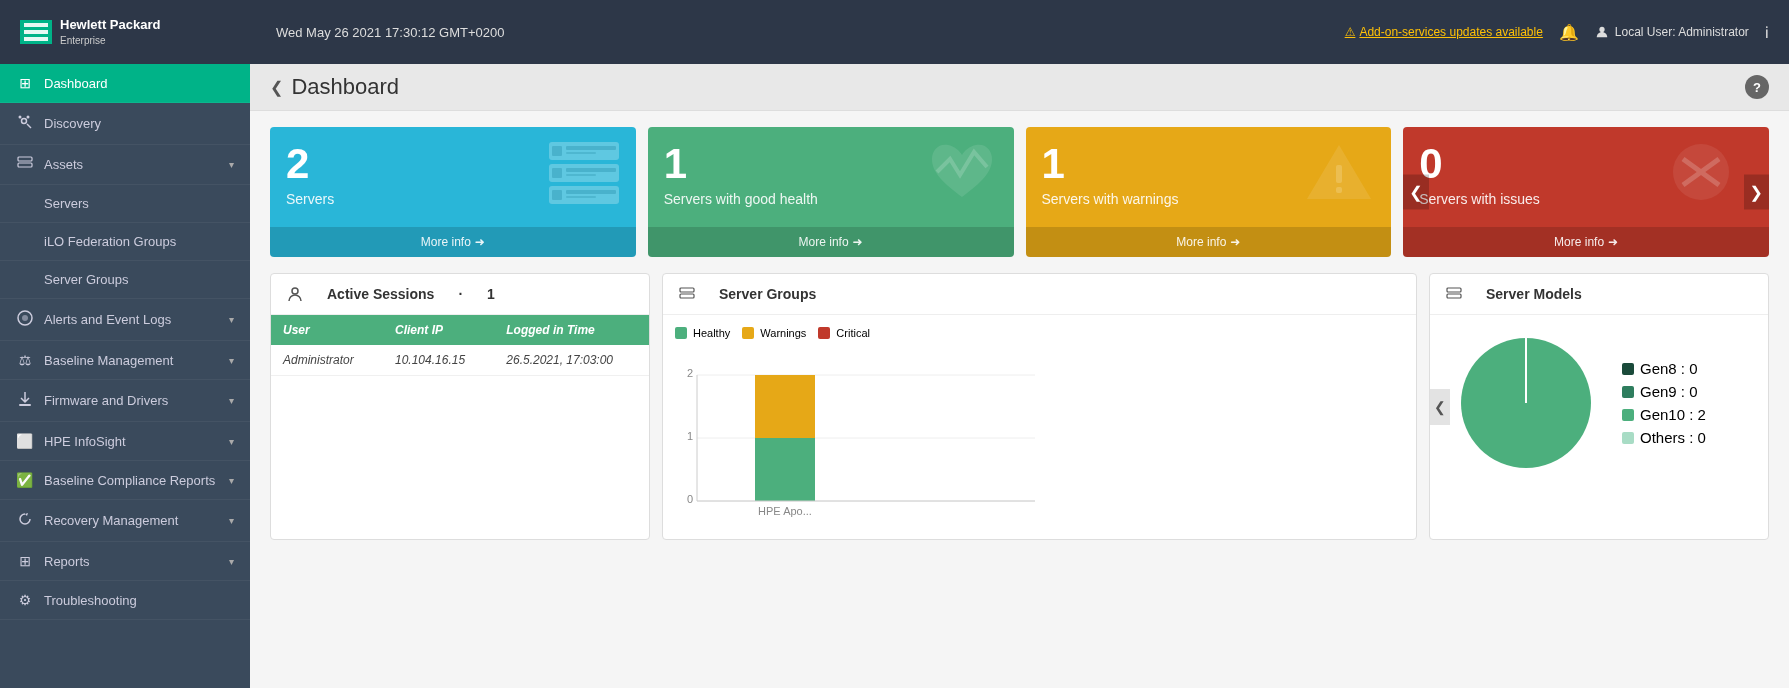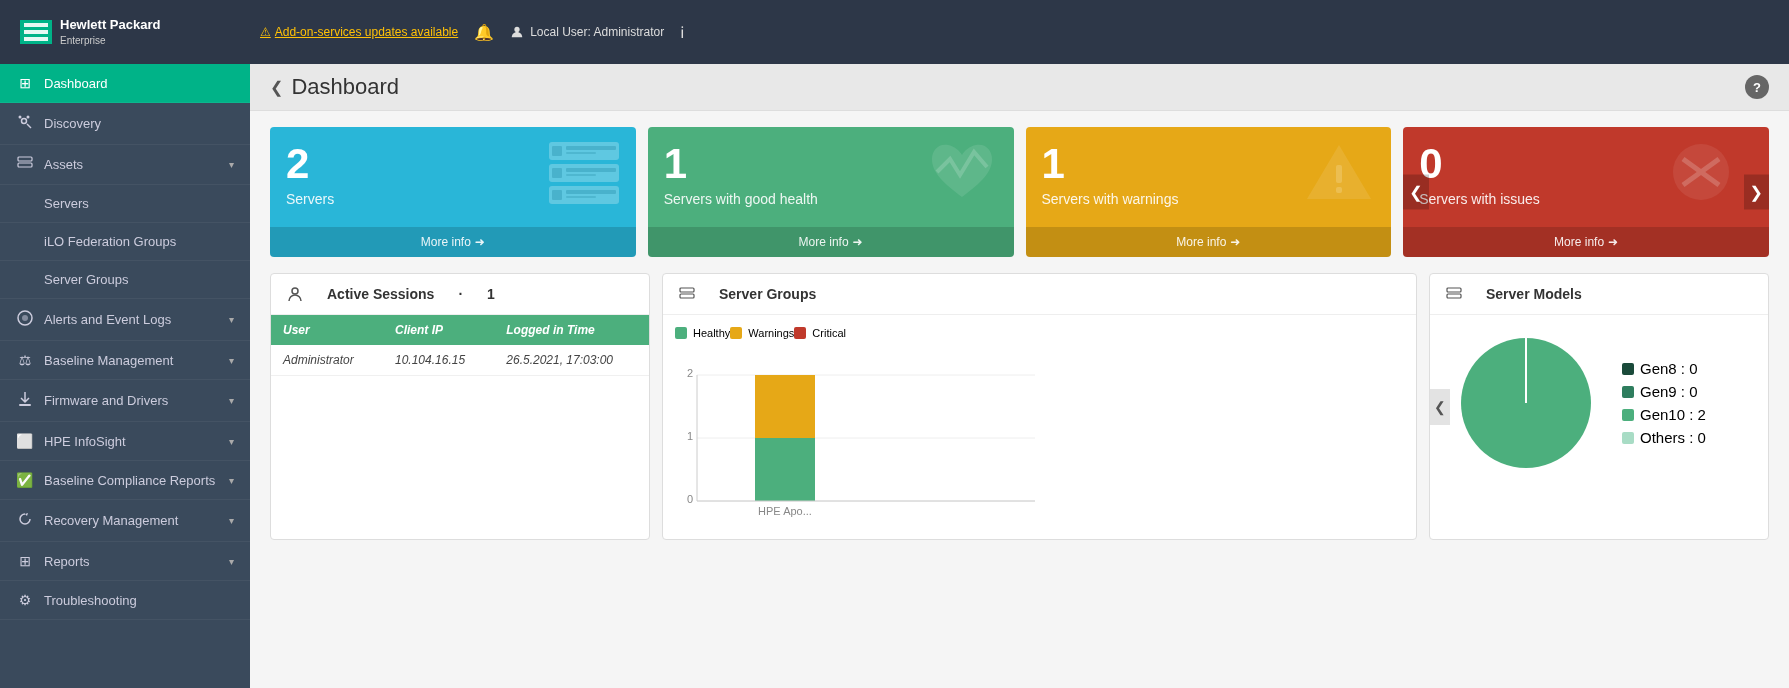--- a/index.html
+++ b/index.html
@@ -176,21 +176,21 @@
     }
     .sessions-table td {
       padding: 8px 12px;
       font-size: 12px;
       border-bottom: 1px solid #f0f0f0;
       color: #444;
     }
 
     
     .chart-area { padding: 12px; }
-    .chart-legend { display: flex; align-items: center; margin-bottom: 8px; font-size: 11px; }
+    .chart-legend { display: flex; gap: 12px; align-items: center; margin-bottom: 8px; font-size: 11px; }
     .legend-dot { width: 12px; height: 12px; border-radius: 2px; }
 
     
     .bar-chart-svg { display: block; }
 
     
     .pie-area { display: flex; align-items: center; padding: 8px 16px; gap: 16px; }
     .pie-legend { font-size: 15px; display: flex; flex-direction: column; gap: 6px; }
     .pie-legend-item { display: flex; align-items: center; gap: 6px; }
     .pie-legend-swatch { width: 12px; height: 12px; border-radius: 2px; }
@@ -220,20 +220,21 @@
         <rect x="0" y="0" width="24" height="4" fill="#fff" opacity="0.9"></rect>
         <rect x="0" y="7" width="24" height="4" fill="#fff" opacity="0.9"></rect>
         <rect x="0" y="14" width="24" height="4" fill="#fff" opacity="0.9"></rect>
       </svg>
     </div>
     <div class="brand-text">
       <div class="line1">Hewlett Packard</div>
       <div class="line2">Enterprise</div>
     </div>
   </div>
+  <div class="topbar-datetime">Wed May 26 2021 17:30:12 GMT+0200</div>
   <div class="topbar-actions">
     <span class="topbar-update-link">
       ⚠ <span>Add-on-services updates available</span>
     </span>
     <span class="topbar-icon-btn">🔔</span>
     <span class="topbar-user">
       <svg viewBox="0 0 16 16">
           <circle cx="8" cy="5" r="3" fill="#ddd"></circle>
           <path d="M2 14c0-3.3 2.7-6 6-6s6 2.7 6 6" fill="#ddd"></path>
         </svg>

